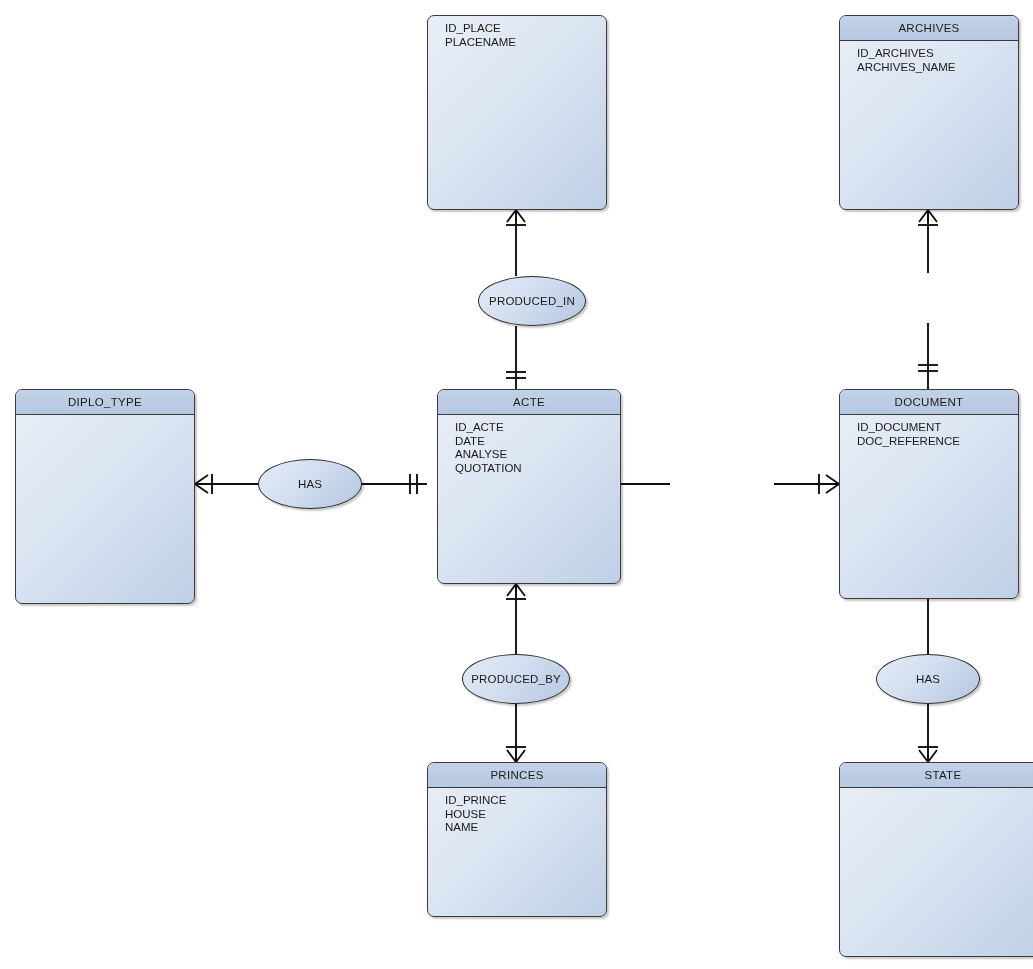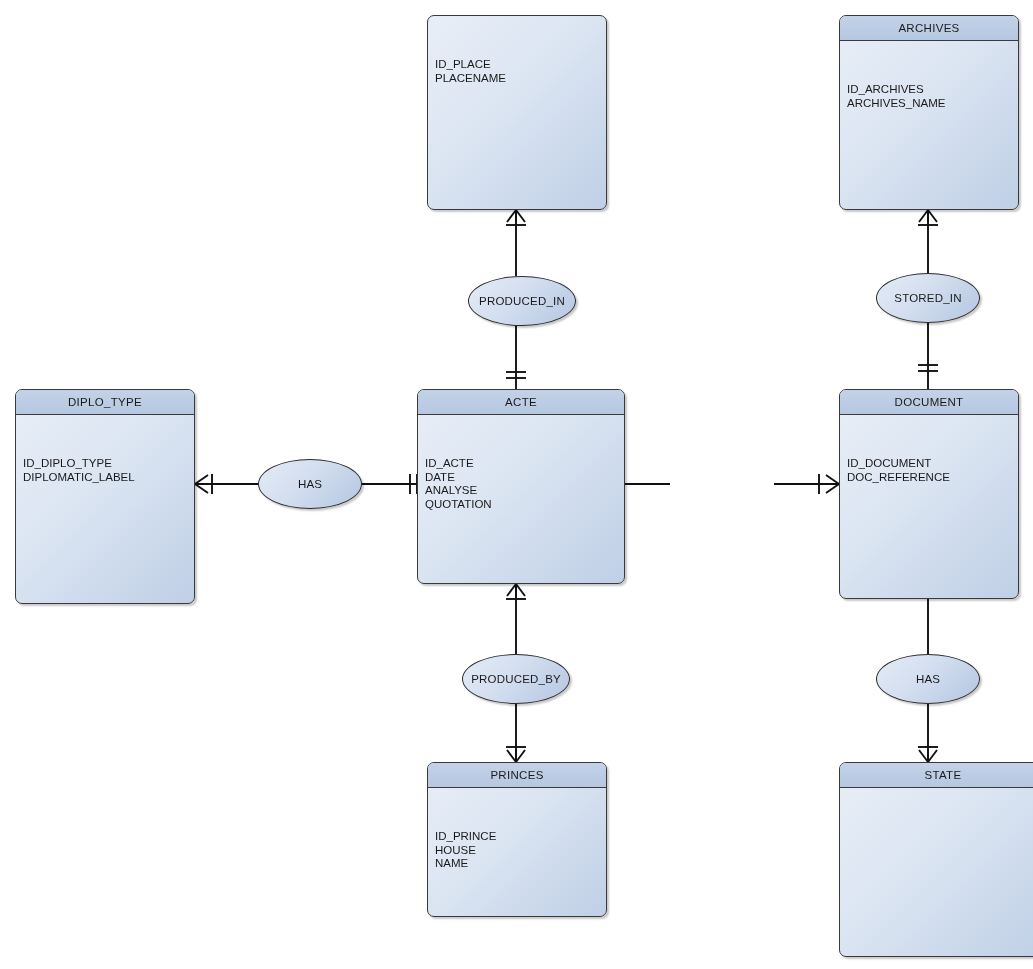--- a/index.html
+++ b/index.html
@@ -40,22 +40,21 @@
     height: 24px;
     line-height: 24px;
     text-align: center;
     font-size: 11.5px;
     color: #1a1a1a;
     letter-spacing: 0.3px;
     border-bottom: 1px solid #3a3a3a;
     background: linear-gradient(180deg, #c3d2e8 0%, #b6c7e1 100%);
   }
   .entity-body {
-    padding: 6px 0 0 7px;
-    margin-top: 36px;
+    padding: 6px 0 0 17px;
   }
   .attr {
     font-size: 11.5px;
     line-height: 13.6px;
     color: #1a1a1a;
     white-space: nowrap;
   }
   .rel {
     position: absolute;
     box-sizing: border-box;
@@ -166,27 +165,23 @@
   <div class="entity" style="left:839px; top:15px; width:180px; height:195px;">
     <div class="entity-header">ARCHIVES</div>
     <div class="entity-body">
       <div class="attr">ID_ARCHIVES</div>
       <div class="attr">ARCHIVES_NAME</div>
     </div>
   </div>
 
   <div class="entity" style="left:15px; top:389px; width:180px; height:215px;">
     <div class="entity-header">DIPLO_TYPE</div>
-    <div class="entity-body">
-      <div class="attr">ID_DIPLO_TYPE</div>
-      <div class="attr">DIPLOMATIC_LABEL</div>
-    </div>
-  </div>
-
-  <div class="entity" style="left:417px; top:389px; width:208px; height:195px;">
+  </div>
+
+  <div class="entity" style="left:437px; top:389px; width:184px; height:195px;">
     <div class="entity-header">ACTE</div>
     <div class="entity-body">
       <div class="attr">ID_ACTE</div>
       <div class="attr">DATE</div>
       <div class="attr">ANALYSE</div>
       <div class="attr">QUOTATION</div>
     </div>
   </div>
 
   <div class="entity" style="left:839px; top:389px; width:180px; height:210px;">
@@ -203,27 +198,24 @@
       <div class="attr">ID_PRINCE</div>
       <div class="attr">HOUSE</div>
       <div class="attr">NAME</div>
     </div>
   </div>
 
   <div class="entity" style="left:839px; top:762px; width:208px; height:195px;">
     <div class="entity-header">STATE</div>
   </div>
 
-  <div class="rel" style="left:468px; top:276px; width:108px; height:50px;">
+  <div class="rel" style="left:478px; top:276px; width:108px; height:50px;">
     <span class="rel-label">PRODUCED_IN</span>
   </div>
 
-  <div class="rel" style="left:876px; top:273px; width:104px; height:50px;">
-    <span class="rel-label">STORED_IN</span>
-  </div>
 
   <div class="rel" style="left:258px; top:459px; width:104px; height:50px;">
     <span class="rel-label">HAS</span>
   </div>
 
 
   <div class="rel" style="left:462px; top:654px; width:108px; height:50px;">
     <span class="rel-label">PRODUCED_BY</span>
   </div>
 

